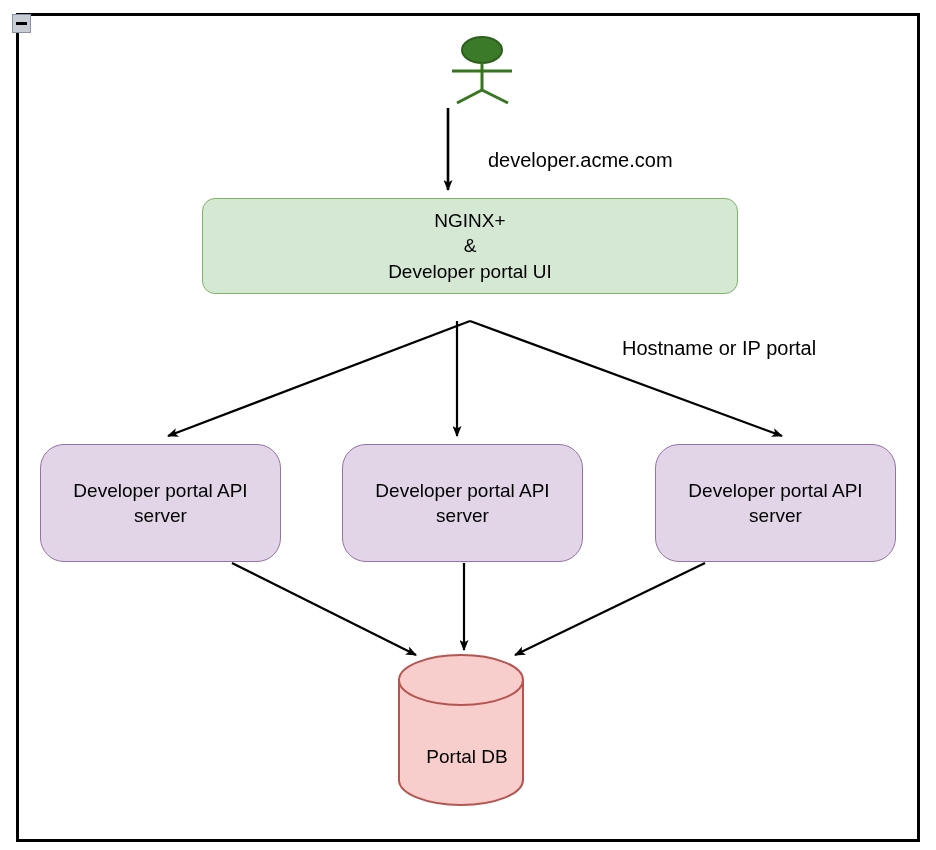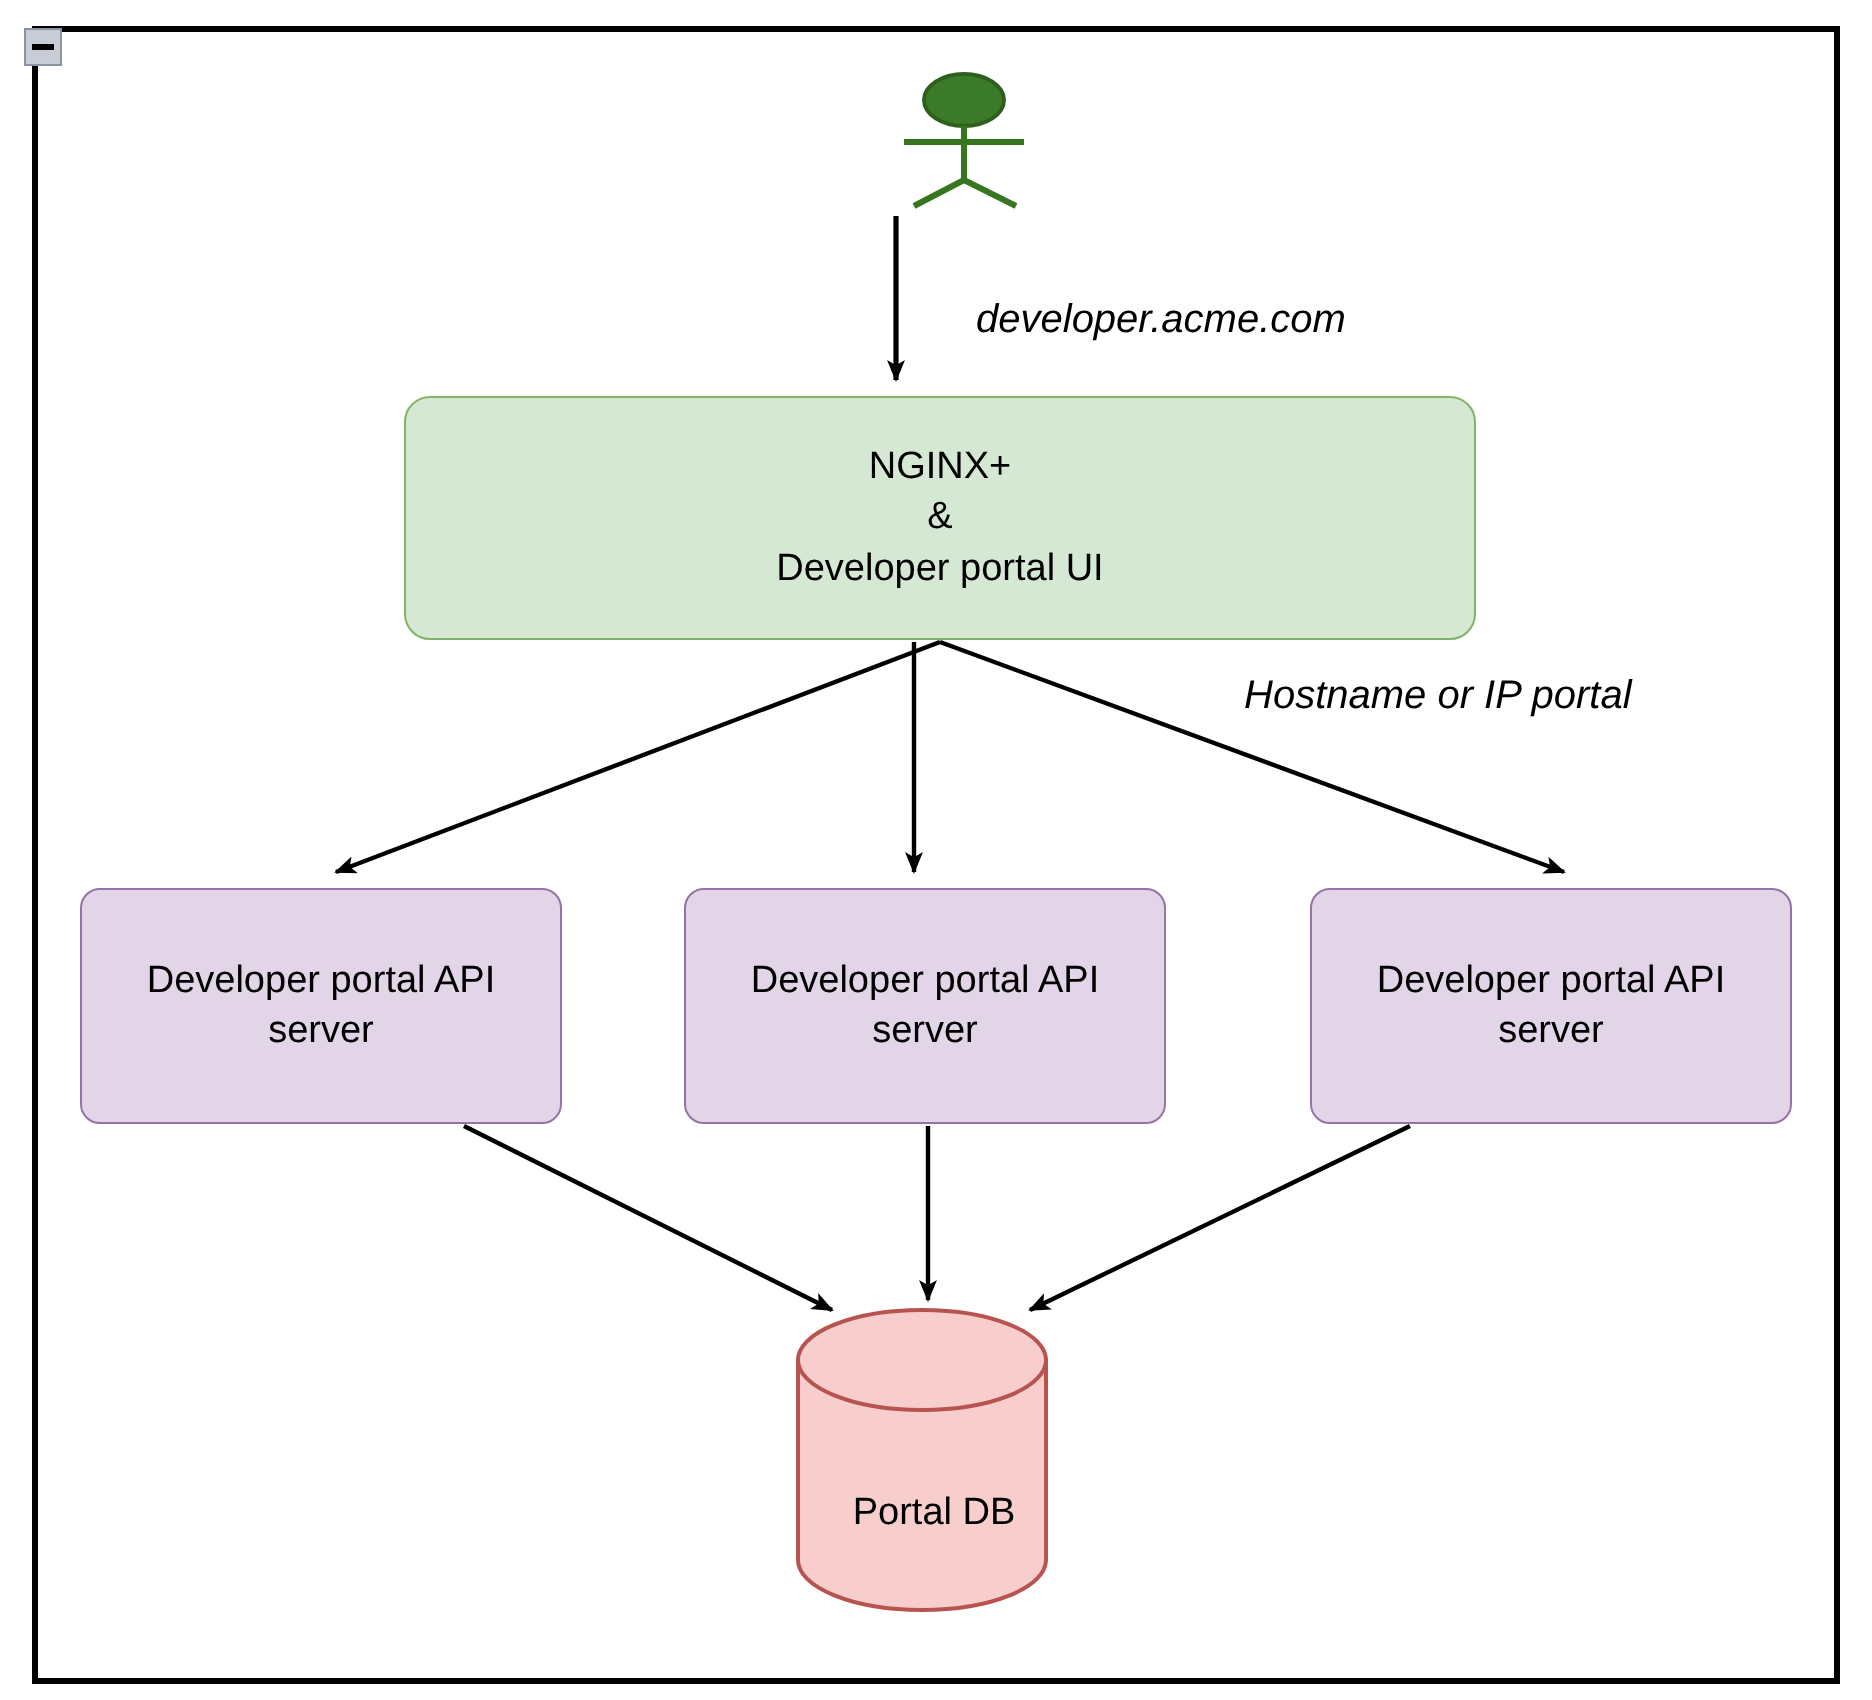--- a/index.html
+++ b/index.html
@@ -72,28 +72,27 @@
     white-space: pre-line;
   }
   .node-green {
     background: #d5e8d4;
     border: 1px solid #82b366;
     border-radius: 13px;
   }
   .node-purple {
     background: #e1d5e7;
     border: 1px solid #9673a6;
-    border-radius: 10px;
+    border-radius: 24px;
   }
   .edge-label {
     position: absolute;
     color: #000000;
     font-size: 20px;
     white-space: nowrap;
-    font-style: italic;
   }
   .db-label {
     position: absolute;
     color: #000000;
     font-size: 19px;
     text-align: center;
     white-space: nowrap;
   }
 </style>
 </head>
@@ -135,21 +134,21 @@
     <line x1="464" y1="563" x2="464" y2="650" stroke="#000000" stroke-width="2.2" marker-end="url(#arrowhead)"></line>
 
     <line x1="705" y1="563" x2="515" y2="655" stroke="#000000" stroke-width="2.2" marker-end="url(#arrowhead)"></line>
 
     <g>
       <path d="M399,680 L399,780 A62,25 0 0,0 523,780 L523,680 Z" fill="#f8cecc" stroke="#b85450" stroke-width="2"></path>
       <ellipse cx="461" cy="680" rx="62" ry="25" fill="#f8cecc" stroke="#b85450" stroke-width="2"></ellipse>
     </g>
   </svg>
 
-  <div class="node node-green" style="left:202px; top:198px; width:536px; height:122px;">NGINX+
+  <div class="node node-green" style="left:202px; top:198px; width:536px; height:96px;">NGINX+
 &amp;
 Developer portal UI</div>
 
   <div class="node node-purple" style="left:40px; top:444px; width:241px; height:118px;">Developer portal API
 server</div>
 
   <div class="node node-purple" style="left:342px; top:444px; width:241px; height:118px;">Developer portal API
 server</div>
 
   <div class="node node-purple" style="left:655px; top:444px; width:241px; height:118px;">Developer portal API

